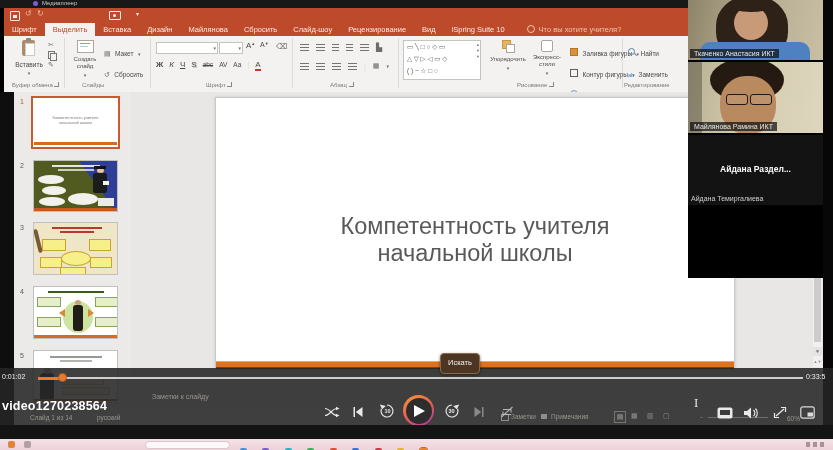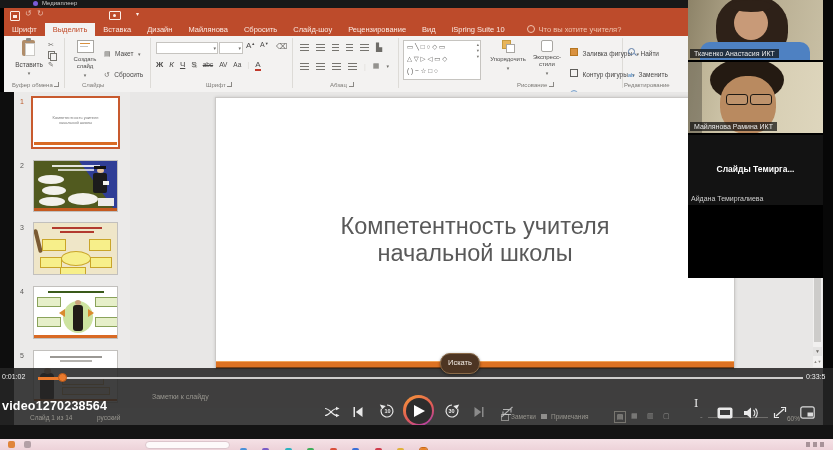--- a/index.html
+++ b/index.html
@@ -24,21 +24,21 @@
   .dlg{width:4px;height:4px;border-right:1px solid #8a8884;border-bottom:1px solid #8a8884;display:inline-block;}
   
   .thumbnum{font-size:7px;color:#5a5957;}
   .thumb{background:#fff;border:1px solid #c2c0bd;box-sizing:border-box;}
   .obar{background:#d96a24;}
   
   .slide{background:#fff;border:1px solid #cbc9c7;box-shadow:0 0 3px rgba(0,0,0,.15);}
   .slidetitle{font-size:23.5px;line-height:27px;color:#595959;text-align:center;
     font-family:"Liberation Sans",sans-serif;}
   
-  .tooltip{background:#4d3523;border:1px solid #8a6a48;border-radius:10px;color:#f4ede6;
+  .tooltip{background:#4d3523;border:1px solid #8a6a48;border-radius:4px;color:#f4ede6;
     font-size:7.5px;text-align:center;line-height:17px;box-shadow:0 1px 3px rgba(0,0,0,.5);}
   
   .ptile-label{background:rgba(15,15,15,.72);color:#e9e9e9;font-size:7px;padding:1px 4px;}
   .pcenter{color:#fff;font-weight:bold;font-size:8.5px;text-align:center;}
   
   .overlay{background:rgba(38,38,38,.88);}
   .ghost{color:#98968f;font-size:6.5px;}
   .time{color:#f0f0f0;font-size:7px;}
   .fname{color:#fff;font-weight:bold;font-size:12.5px;letter-spacing:.2px;}
   .ctl{display:flex;align-items:center;justify-content:center;}
@@ -328,21 +328,21 @@
     <div class="abs" style="left:0;top:62px;width:135px;height:71px;background:linear-gradient(100deg,#b8ae90 0%,#d5ccb1 45%,#ded6bd 100%);overflow:hidden;">
       <div class="abs" style="left:22px;top:-4px;width:74px;height:44px;border-radius:50%;background:#241a12;"></div>
       <div class="abs" style="left:32px;top:14px;width:56px;height:58px;border-radius:46%;background:#b98a60;"></div>
       <div class="abs" style="left:38px;top:32px;width:20px;height:9px;border:1px solid #1f1a14;border-radius:3px;background:rgba(255,255,255,.08);"></div>
       <div class="abs" style="left:62px;top:32px;width:20px;height:9px;border:1px solid #1f1a14;border-radius:3px;background:rgba(255,255,255,.08);"></div>
       <div class="abs" style="left:0;top:0;width:14px;height:71px;background:rgba(0,0,0,.28);"></div>
       <div class="abs ptile-label txt" style="left:2px;bottom:2px;">Майлянова Рамина ИКТ</div>
     </div>
 
     <div class="abs" style="left:0;top:135px;width:135px;height:70px;background:#131313;">
-      <div class="abs pcenter txt" style="left:0;top:29px;width:135px;">Слайды  Темирга...</div>
+      <div class="abs pcenter txt" style="left:0;top:29px;width:135px;">Айдана  Раздел...</div>
       <div class="abs txt" style="left:3px;bottom:3px;font-size:7px;color:#cfcfcf;">Айдана Темиргалиева</div>
     </div>
 
   </div>
 
   <div class="abs" style="left:823px;top:0;width:10px;height:439px;background:#070707;z-index:41;"></div>
 
   <div class="abs overlay" style="left:0;top:368px;width:833px;height:57px;z-index:50;">
 
     <div class="abs ghost txt" style="left:152px;top:25px;font-size:7px;">Заметки к слайду</div>

